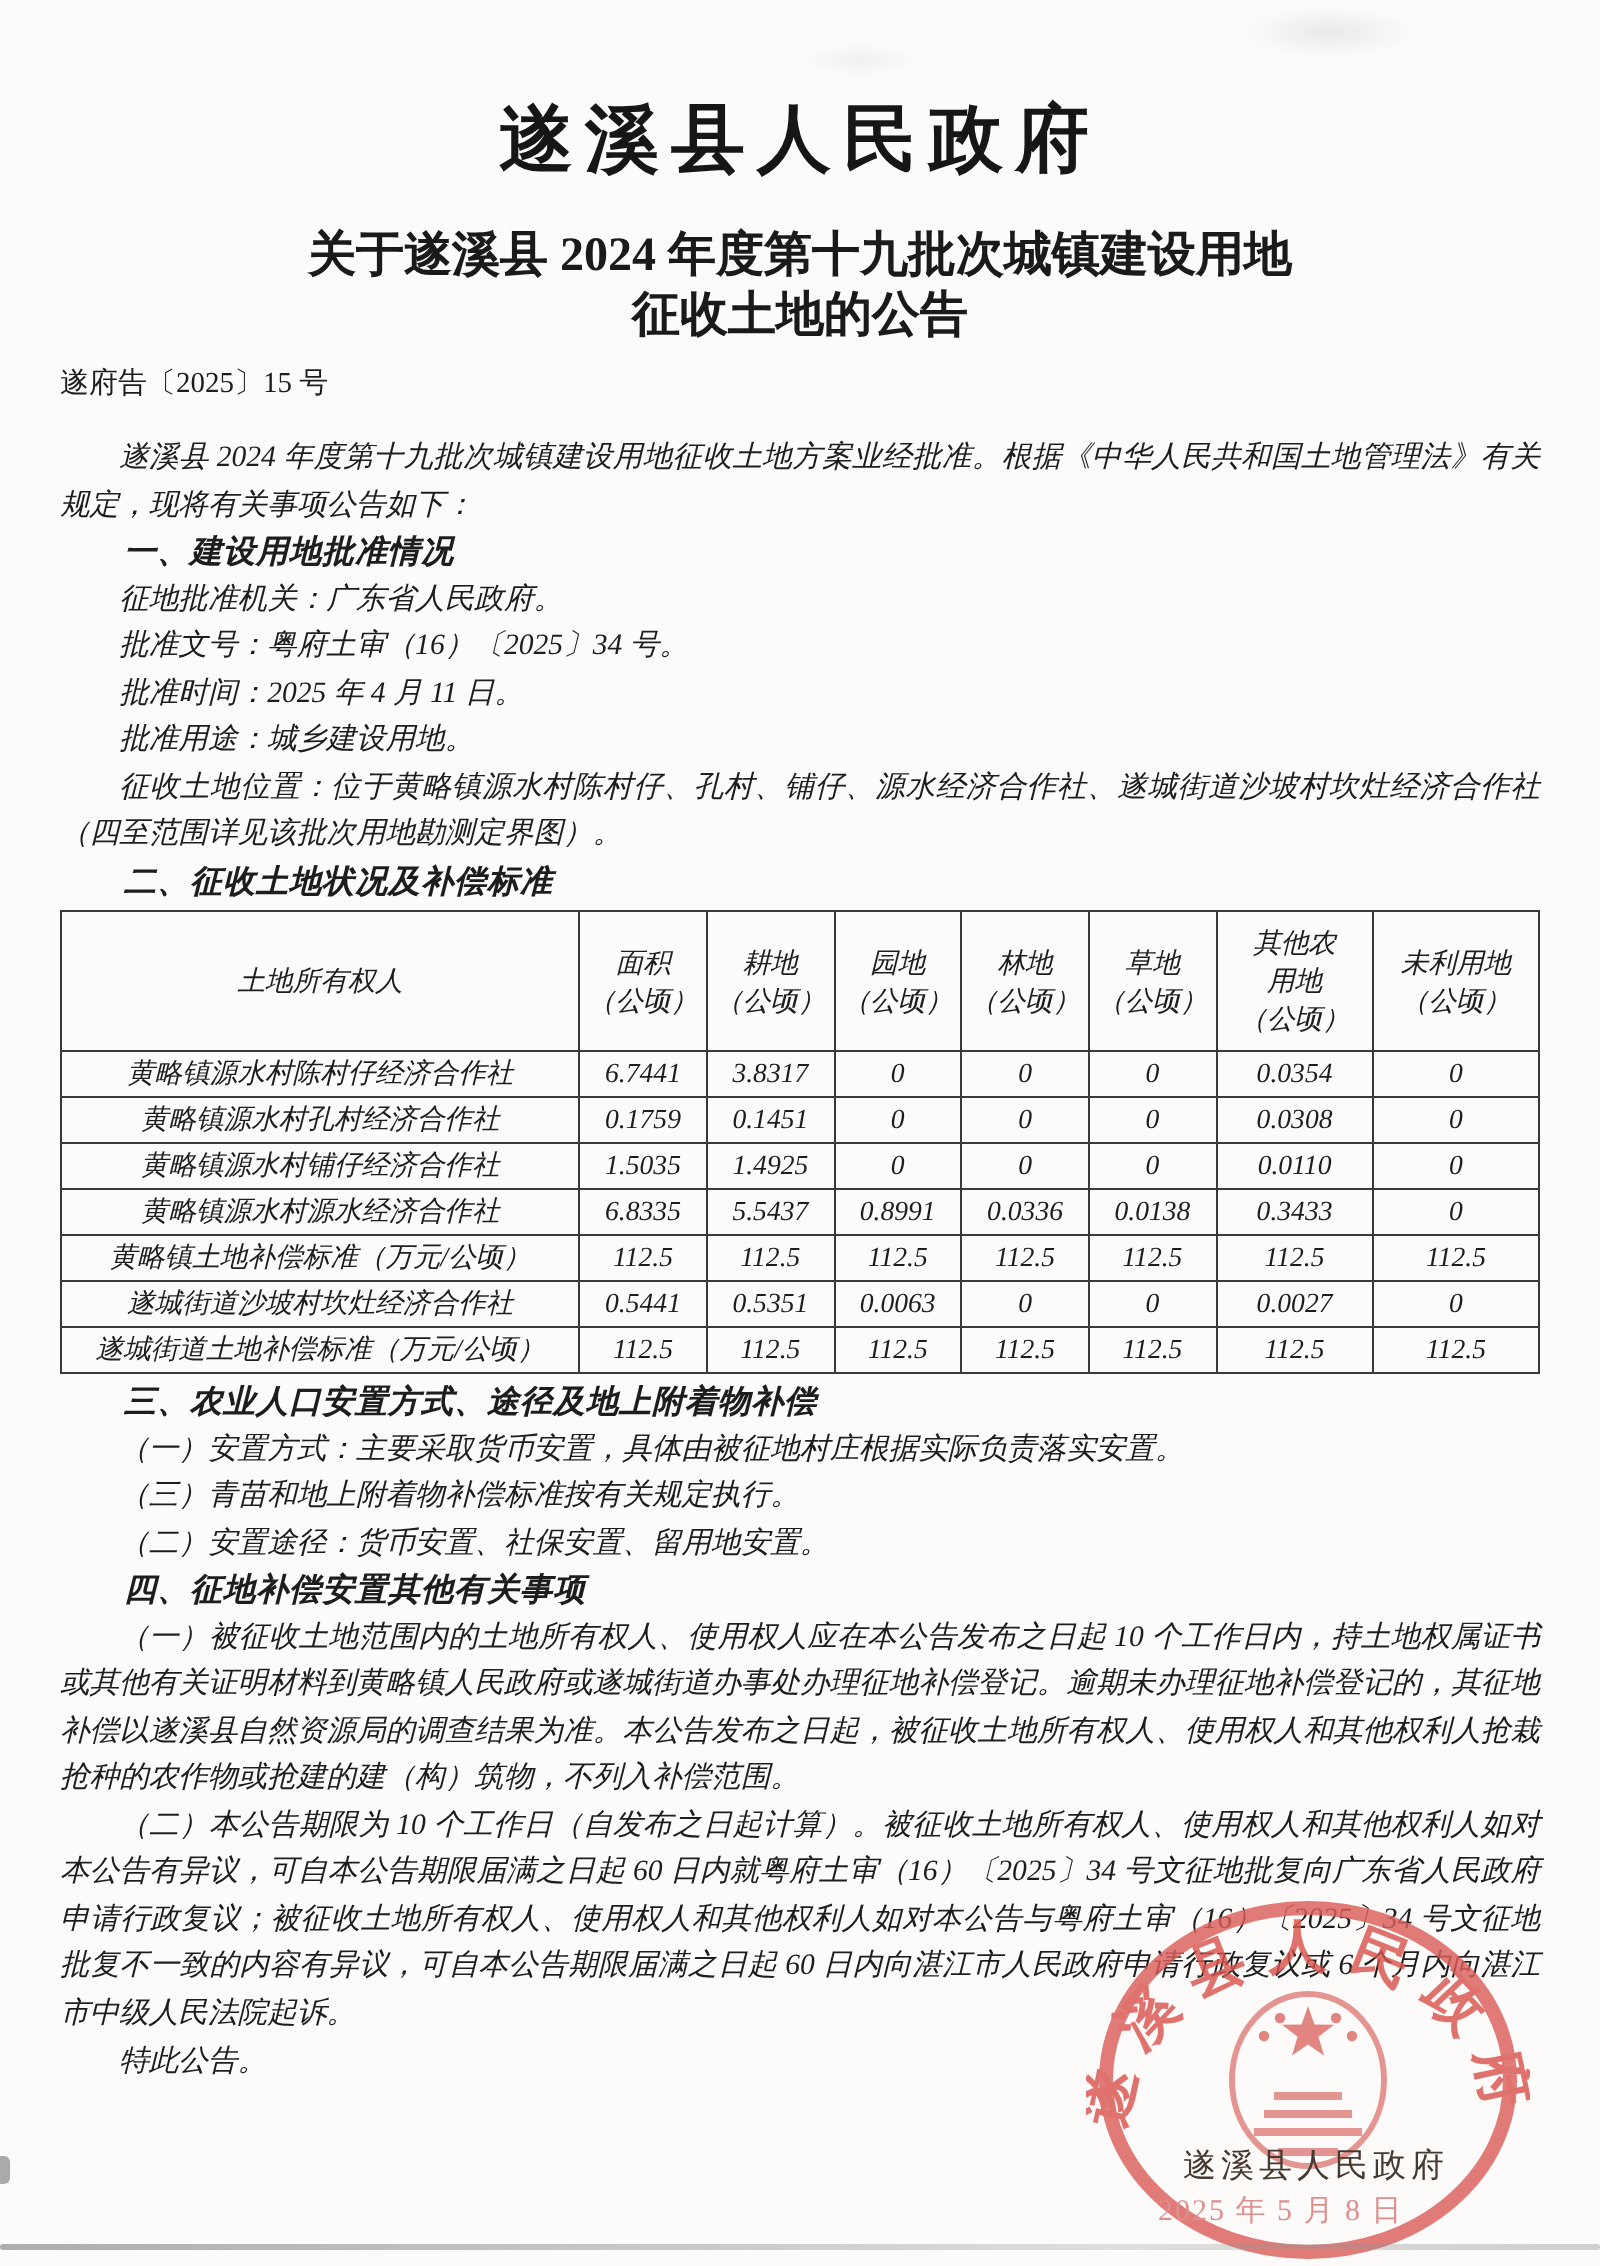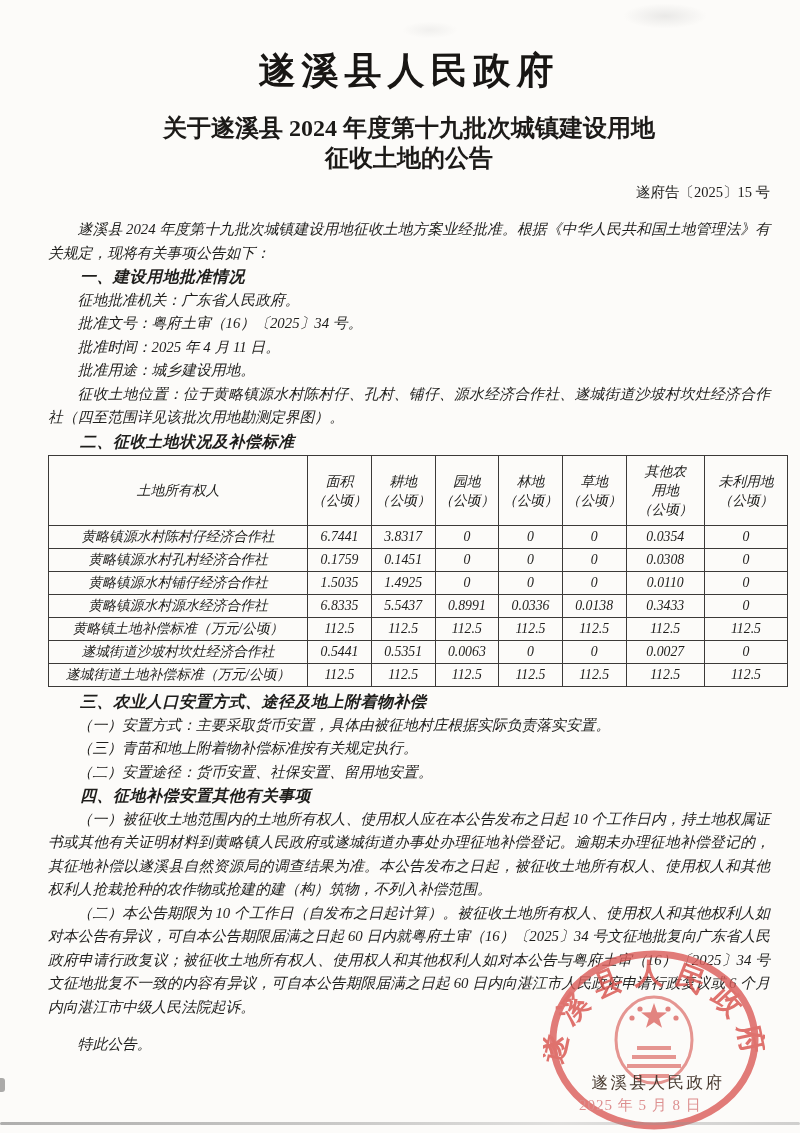--- a/index.html
+++ b/index.html
@@ -11,41 +11,41 @@
   }
   .page {
     position: relative;
     width: 800px;
     height: 1133px;
     background:
       radial-gradient(ellipse 60px 18px at 665px 16px, rgba(150,150,150,.18), transparent 70%),
       radial-gradient(ellipse 40px 12px at 430px 30px, rgba(160,160,160,.12), transparent 70%),
       #fcfbf9;
     overflow: hidden;
-    padding: 46px 30px 0 48px;
+    padding: 46px 30px 0 30px;
   }
   .doc-title {
     text-align: center;
     font-size: 37px;
     font-weight: 900;
     letter-spacing: 6px;
     line-height: 50px;
     color: #181614;
   }
   .doc-subtitle {
     margin-top: 17px;
     text-align: center;
     font-size: 24px;
     font-weight: 700;
     line-height: 30px;
     color: #1c1a18;
   }
   .doc-number {
     margin-top: 9px;
-    text-align: right;
+    text-align: left;
     font-size: 14.5px;
     line-height: 21px;
     margin-bottom: 15px;
   }
   .body-text { font-size: 14.8px; line-height: 23.5px; font-style: italic; }
   .para { text-indent: 2em; text-align: justify; }
   .sec-heading {
     text-indent: 2em;
     font-weight: 700;
     font-family: "Liberation Sans", "DejaVu Sans", sans-serif;
@@ -70,21 +70,21 @@
     white-space: pre-line;
     height: 70px;
     line-height: 19px;
     font-size: 13.8px;
   }
   table.land-table td { height: 22px; line-height: 20px; }
   col.c-owner { width: 35%; }
   col.c-n { width: 8.6%; }
   col.c-other { width: 10.6%; }
   col.c-unused { width: 11.2%; }
-  .closing { text-indent: 2em; margin-top: 14px; }
+  .closing { text-indent: 2em; margin-top: 1px; }
 
   
   .seal-wrap {
     position: absolute;
     left: 543px;
     top: 948px;
     width: 222px;
     height: 186px;
     pointer-events: none;
   }

